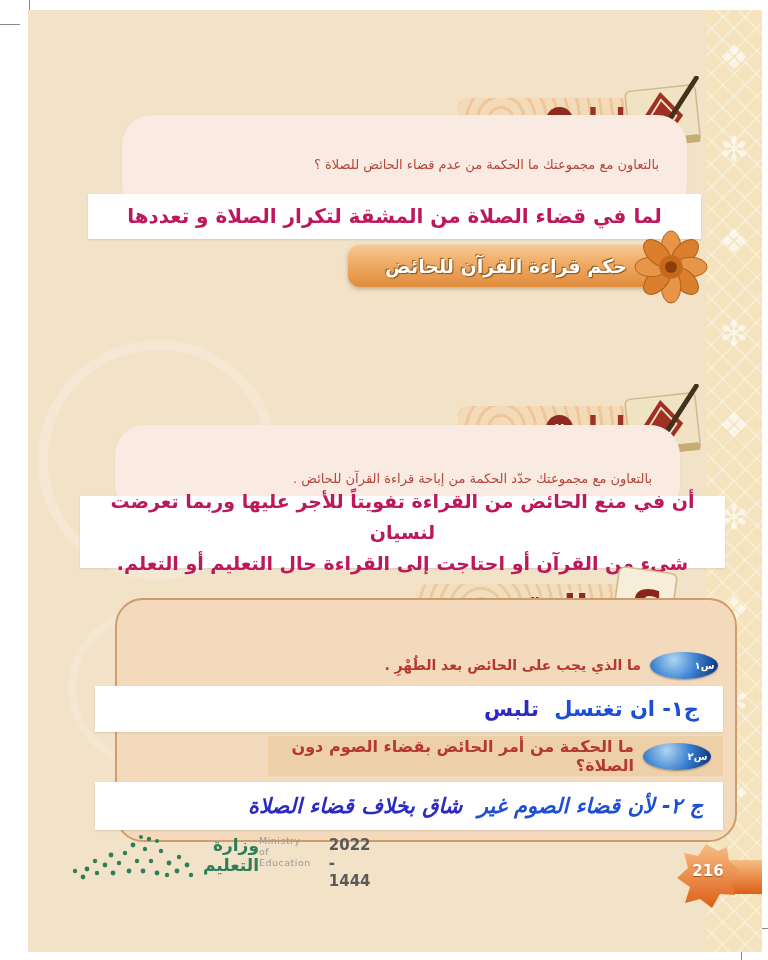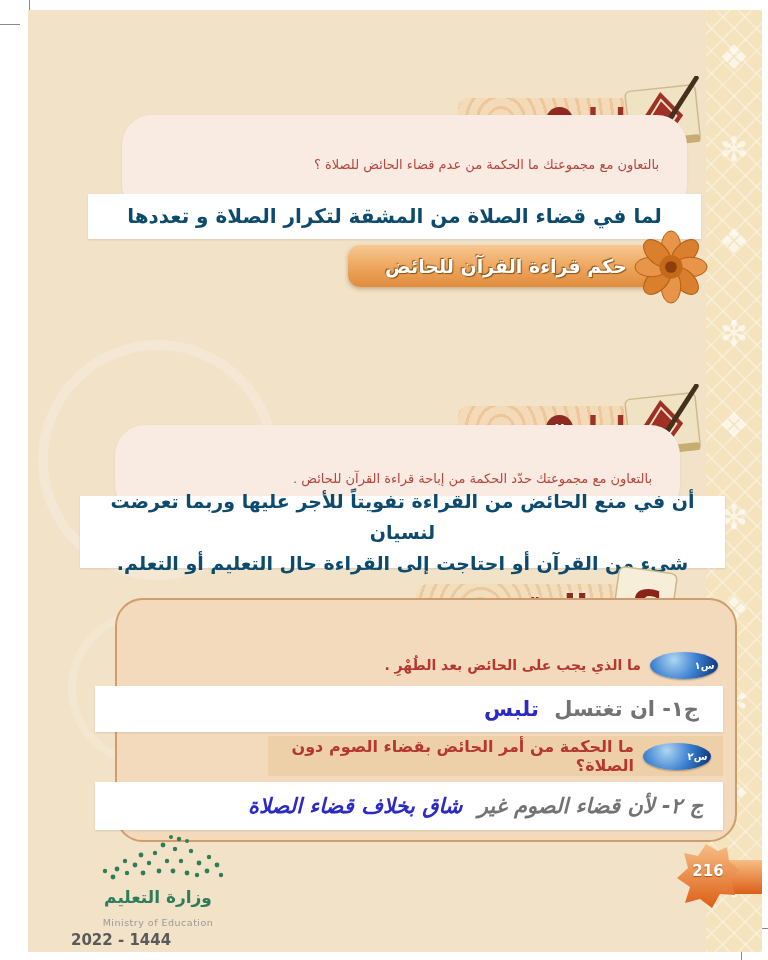--- a/index.html
+++ b/index.html
@@ -53,23 +53,23 @@
   .act-question{
     position:absolute;right:28px;top:42px;left:20px;direction:rtl;text-align:right;
     color:#b5463c;font-size:13px;
   }
 
   
   .answer-strip{
     position:absolute;background:#ffffff;display:flex;flex-direction:column;
     justify-content:center;box-shadow:0 1px 2px rgba(0,0,0,.10);
   }
-  .ans-blue{color:#0c4a6e;font-weight:bold;font-size:20px;direction:rtl;text-align:center;line-height:31px;}
+  .ans-blue{color:#be185d;font-weight:bold;font-size:20px;direction:rtl;text-align:center;line-height:31px;}
   .ans-mixed{direction:rtl;text-align:right;font-weight:bold;font-size:21px;}
-  .red-part{color:#737373;}
+  .red-part{color:#1d4ed8;}
   .blue-part{color:#2b2bc4;margin-right:8px;}
 
   
   .section-bar{
     position:absolute;left:320px;top:235px;width:316px;height:42px;border-radius:12px;
     background:linear-gradient(180deg,#f7c892 0%,#eda45c 55%,#e08c3c 100%);
     display:flex;align-items:center;justify-content:center;
     box-shadow:0 2px 4px rgba(120,70,20,.35);
   }
   .section-title{
@@ -107,23 +107,23 @@
     color:#ffffff;font-size:10px;font-weight:bold;display:flex;align-items:center;justify-content:center;
     box-shadow:0 1px 2px rgba(0,0,0,.35);
     padding-left:41px;
   }
   .q-text{color:#b5382e;font-size:14px;font-weight:bold;}
   .q2-strip{position:absolute;left:240px;top:726px;width:455px;height:40px;background:#eed0a8;
     display:flex;align-items:center;direction:rtl;padding-right:12px;box-sizing:border-box;gap:9px;}
   .q2-strip .q-text{font-size:16px;}
 
   
-  .footer{position:absolute;left:25px;top:823px;width:210px;display:flex;flex-direction:column;align-items:center;}
+  .footer{position:absolute;left:25px;top:823px;width:210px;display:flex;}
   .ministry-ar{color:#2e7d5a;font-size:17px;font-weight:bold;direction:rtl;margin-top:2px;}
-  .ministry-en{color:#9a9a9a;font-size:9.5px;letter-spacing:.5px;margin-top:10px;}
+  .ministry-en{color:#9a9a9a;font-size:9.5px;letter-spacing:.5px;margin-top:2px;}
   .years{color:#5a5a5a;font-size:15px;font-weight:bold;margin-top:3px;align-self:flex-start;margin-right:auto;margin-left:18px;}
 
   .page-tab{position:absolute;left:646px;top:832px;width:88px;height:78px;}
   .page-num{
     position:absolute;left:660px;top:852px;width:40px;text-align:center;
     color:#ffffff;font-weight:bold;font-size:15px;text-shadow:0 1px 1px rgba(120,50,0,.6);
   }
 </style>
 </head>
 <body>

